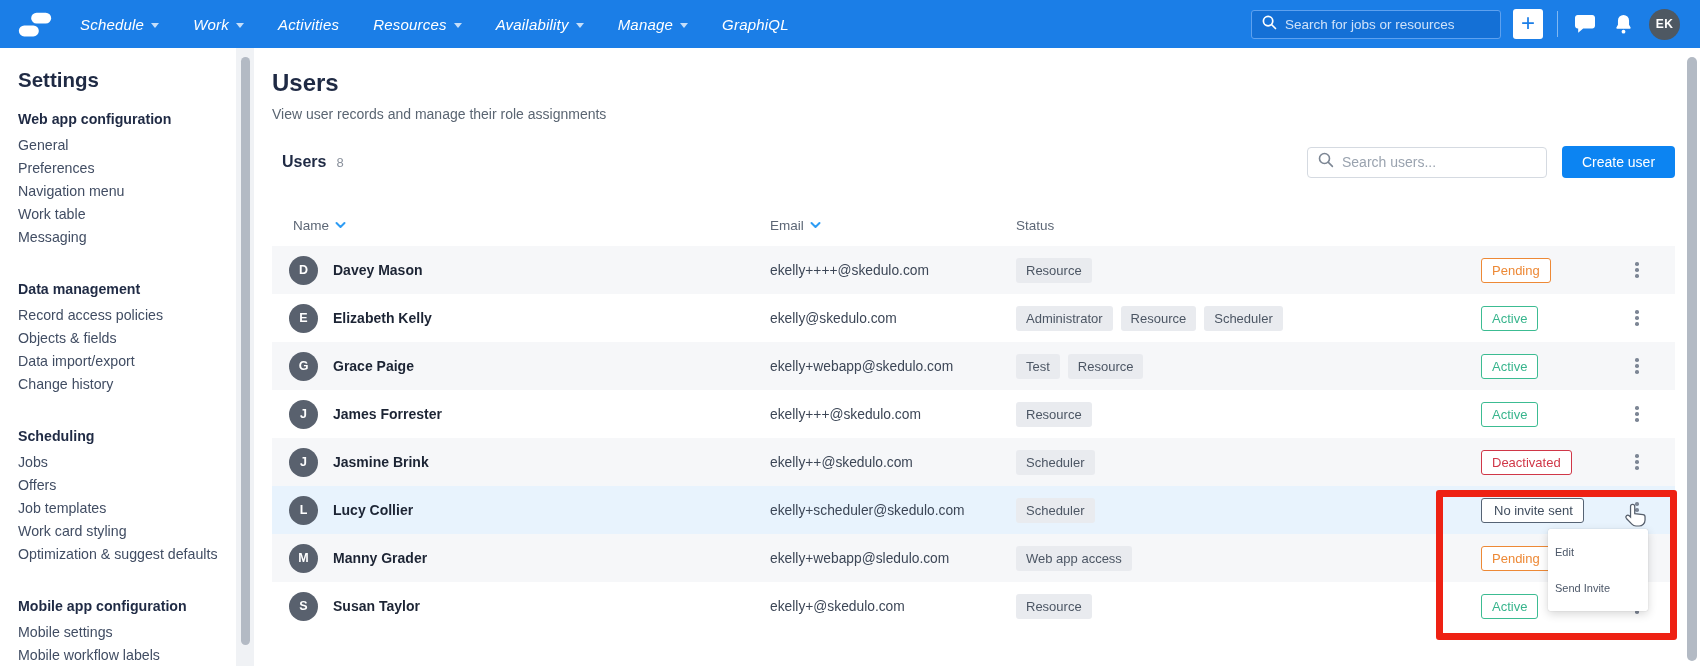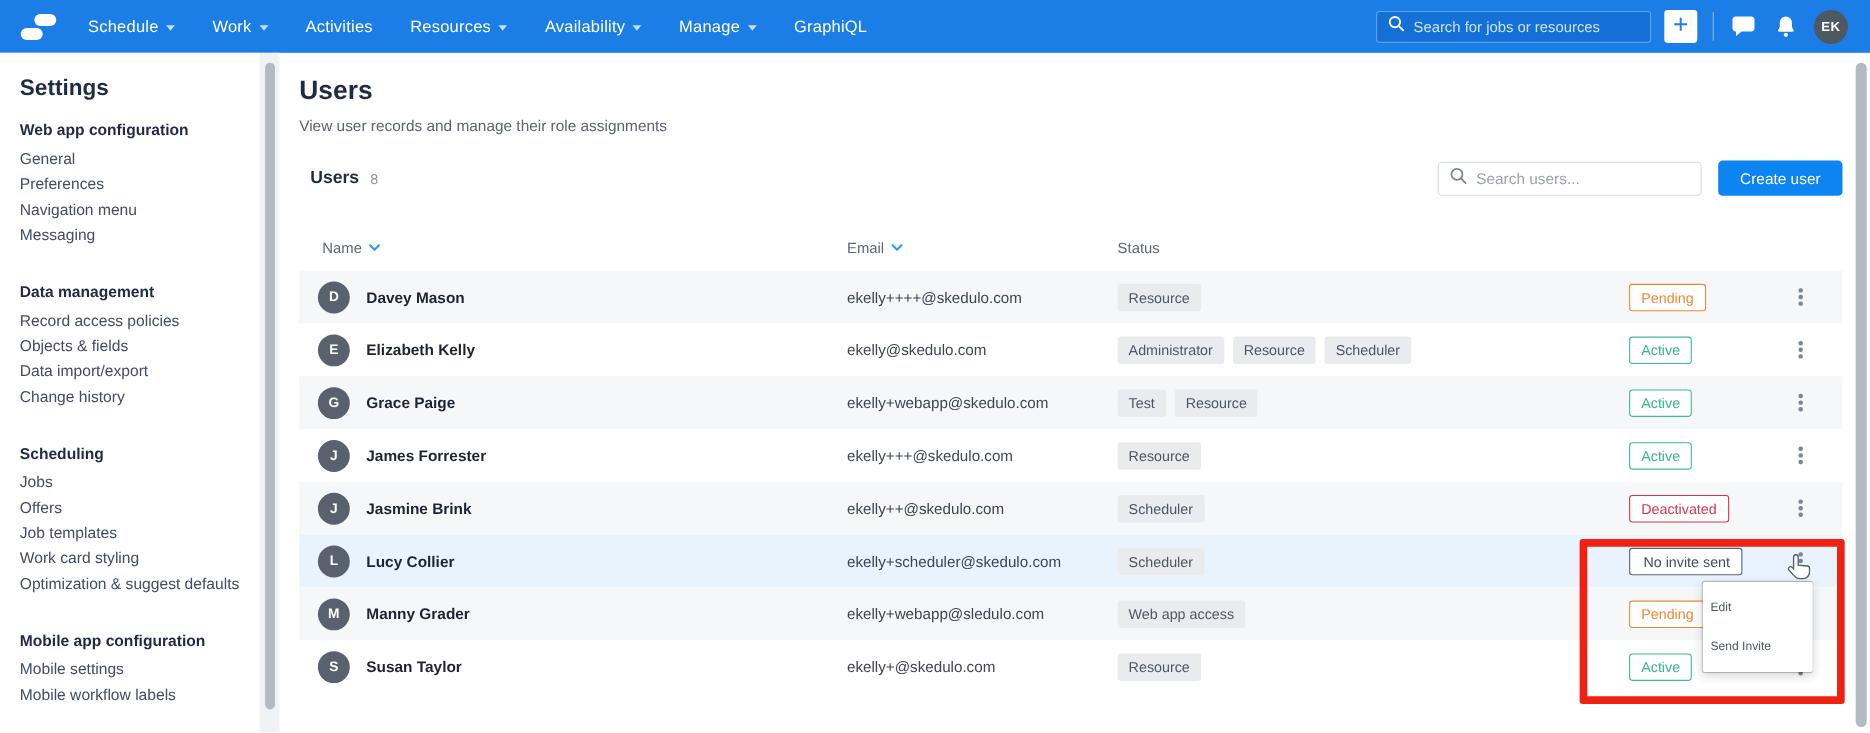--- a/index.html
+++ b/index.html
@@ -4,21 +4,21 @@
 <style>
   * { box-sizing: border-box; margin: 0; padding: 0; }
   html, body { width: 1700px; height: 666px; overflow: hidden; }
   body { font-family: "Liberation Sans", sans-serif; background: #fff; }
   .page { position: relative; width: 1700px; height: 666px; background: #fff; }
 
   
   .topnav { position: absolute; left: 0; top: 0; width: 1700px; height: 48px;
             background: #1b7ee7; display: flex; align-items: center; padding: 0 20px 0 16px; }
   .logo { margin-right: 26px; display: flex; align-items: center; }
-  .nav-items { display: flex; align-items: center; gap: 34px; }
+  .nav-items { display: flex; align-items: center; gap: 34px; font-style: italic; }
   .nav-item { display: flex; align-items: center; color: #fff; font-size: 15px;
               font-weight: 500; letter-spacing: .2px; cursor: pointer; white-space: nowrap; }
   .nav-caret { width: 0; height: 0; border-left: 4px solid transparent; border-right: 4px solid transparent;
                border-top: 5px solid rgba(255,255,255,.75); margin-left: 7px; margin-top: 2px; }
   .nav-right { margin-left: auto; display: flex; align-items: center; }
   .nav-search { width: 250px; height: 29px; background: #1470d6; border: 1px solid #5ea1ef;
                 border-radius: 3px; display: flex; align-items: center; padding: 12px 10px; }
   .nav-search input { flex: 1; background: transparent; border: none; outline: none;
                       color: #fff; font-size: 13.5px; font-family: "Liberation Sans", sans-serif; margin-left: 8px; }
   .nav-search input::placeholder { color: #cfe2f9; }
@@ -167,20 +167,21 @@
   </nav>
 
   <aside class="sidebar">
     <div class="side-title">Settings</div>
     <div>
         <div class="side-section">
           <div class="side-heading">Web app configuration</div>
           <div class="side-item">General</div>
           <div class="side-item">Preferences</div>
           <div class="side-item">Navigation menu</div>
+          <div class="side-item">Work table</div>
           <div class="side-item">Messaging</div>
         </div>
         <div class="side-section">
           <div class="side-heading">Data management</div>
           <div class="side-item">Record access policies</div>
           <div class="side-item">Objects &amp; fields</div>
           <div class="side-item">Data import/export</div>
           <div class="side-item">Change history</div>
         </div>
         <div class="side-section">

